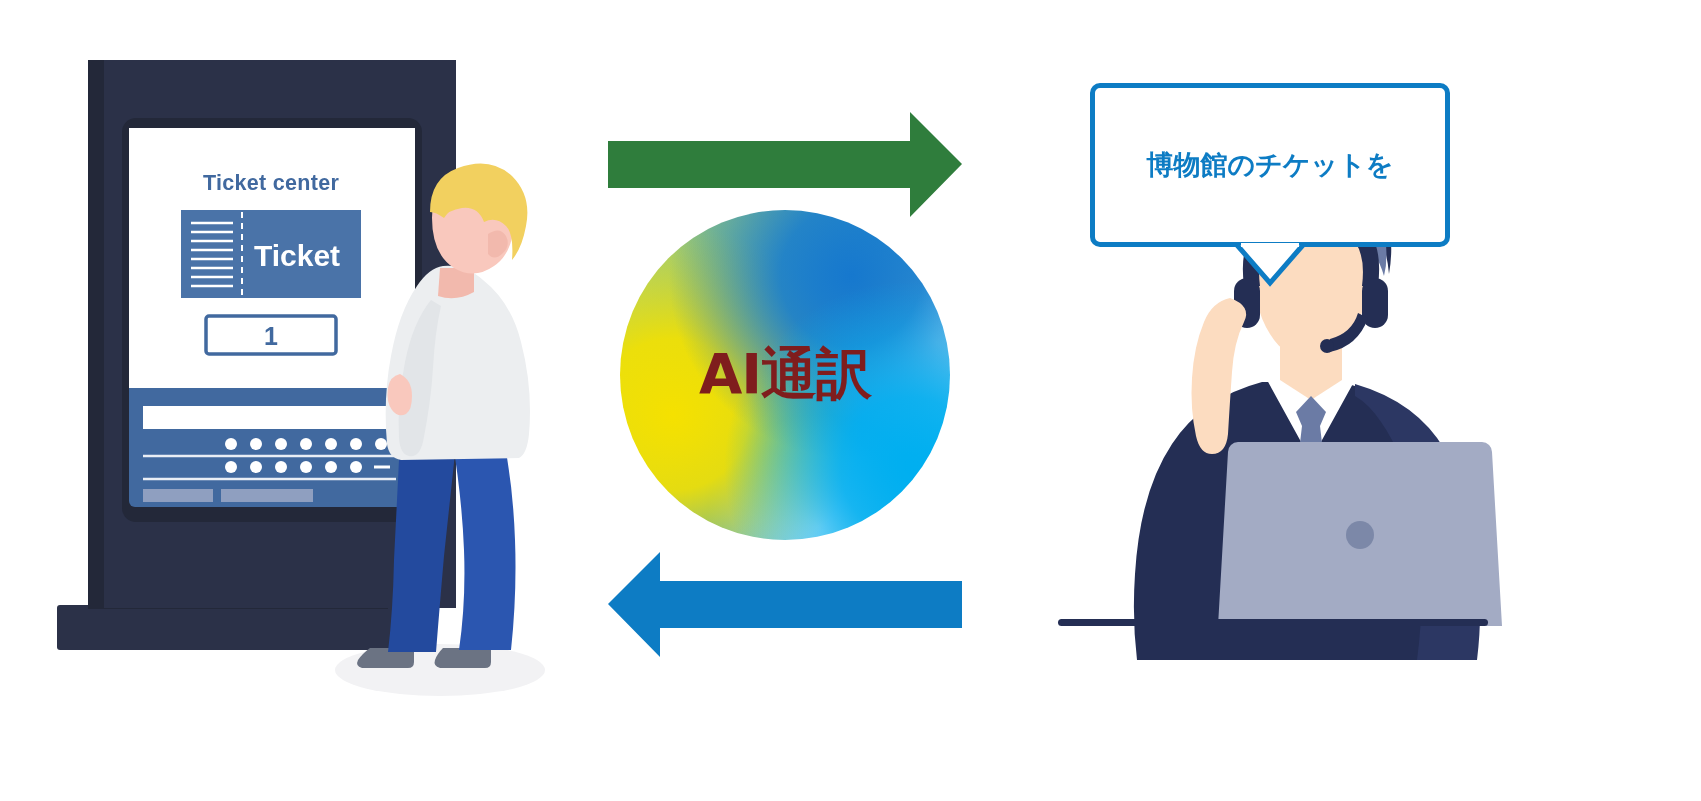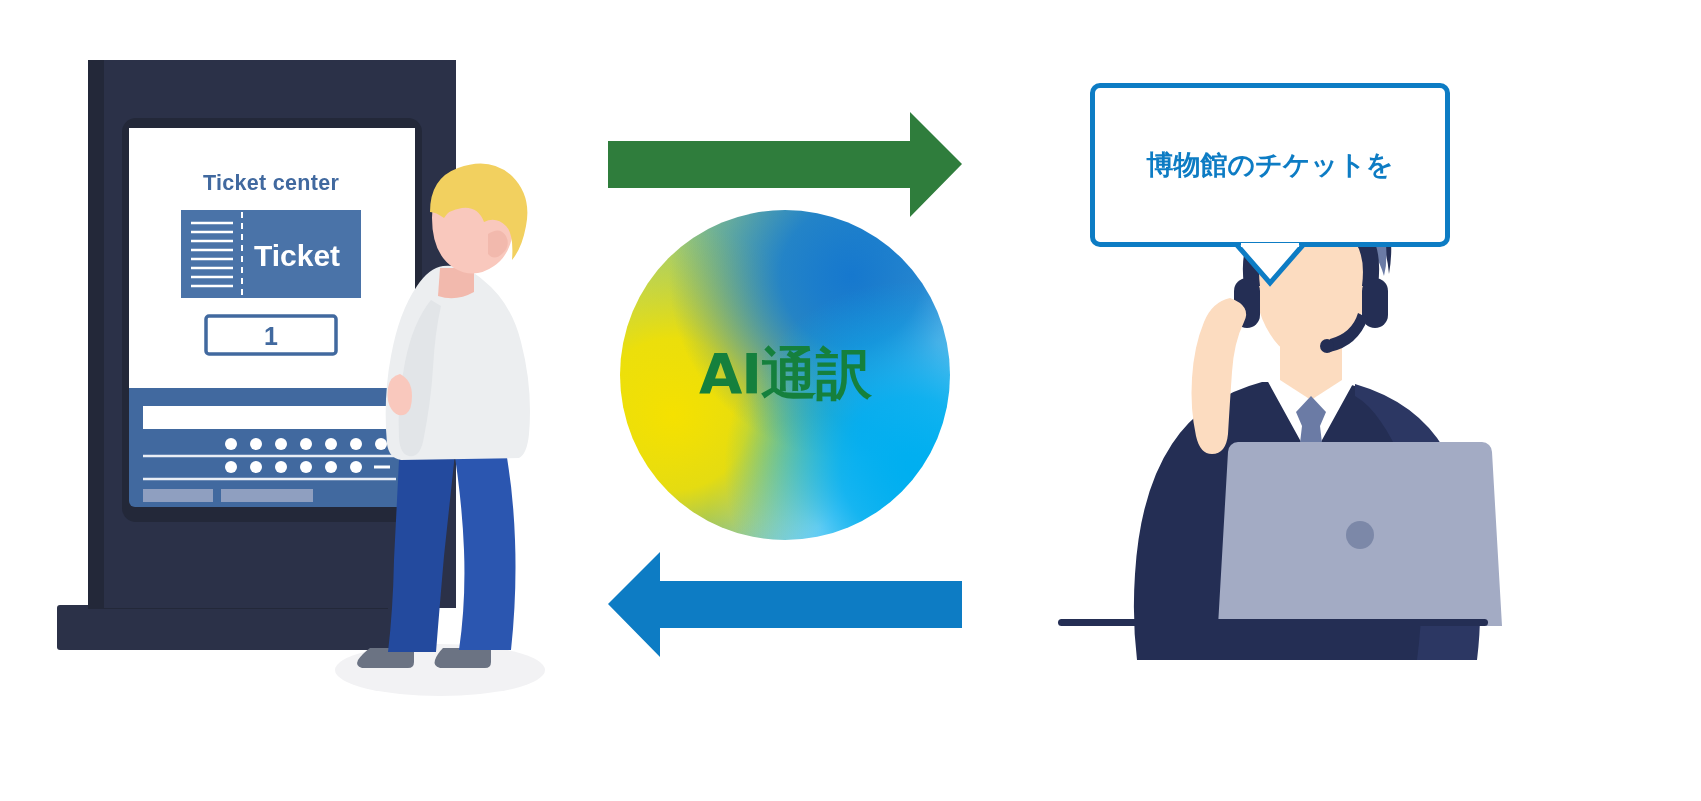--- a/index.html
+++ b/index.html
@@ -48,21 +48,21 @@
       radial-gradient(circle at 60% 96%, rgba(255,255,255,0.85) 0%, rgba(255,255,255,0) 30%),
       linear-gradient(125deg, #d8e86a 0%, #3f9fd8 45%, #16a7e8 75%, #00b2f0 100%);
     filter: blur(0.2px);
   }
   .ai-label {
     position: absolute;
     left: 0; right: 0;
     top: 50%;
     transform: translateY(-50%);
     text-align: center;
-    color: #15803d;
+    color: #7f1d1d;
     font-size: 56px;
     font-weight: 700;
     letter-spacing: -1px;
     font-family: "DejaVu Sans", "Liberation Sans", sans-serif;
     white-space: nowrap;
   }
 
   
   #operator-scene { left: 1030px; top: 60px; width: 560px; height: 620px; }
 

